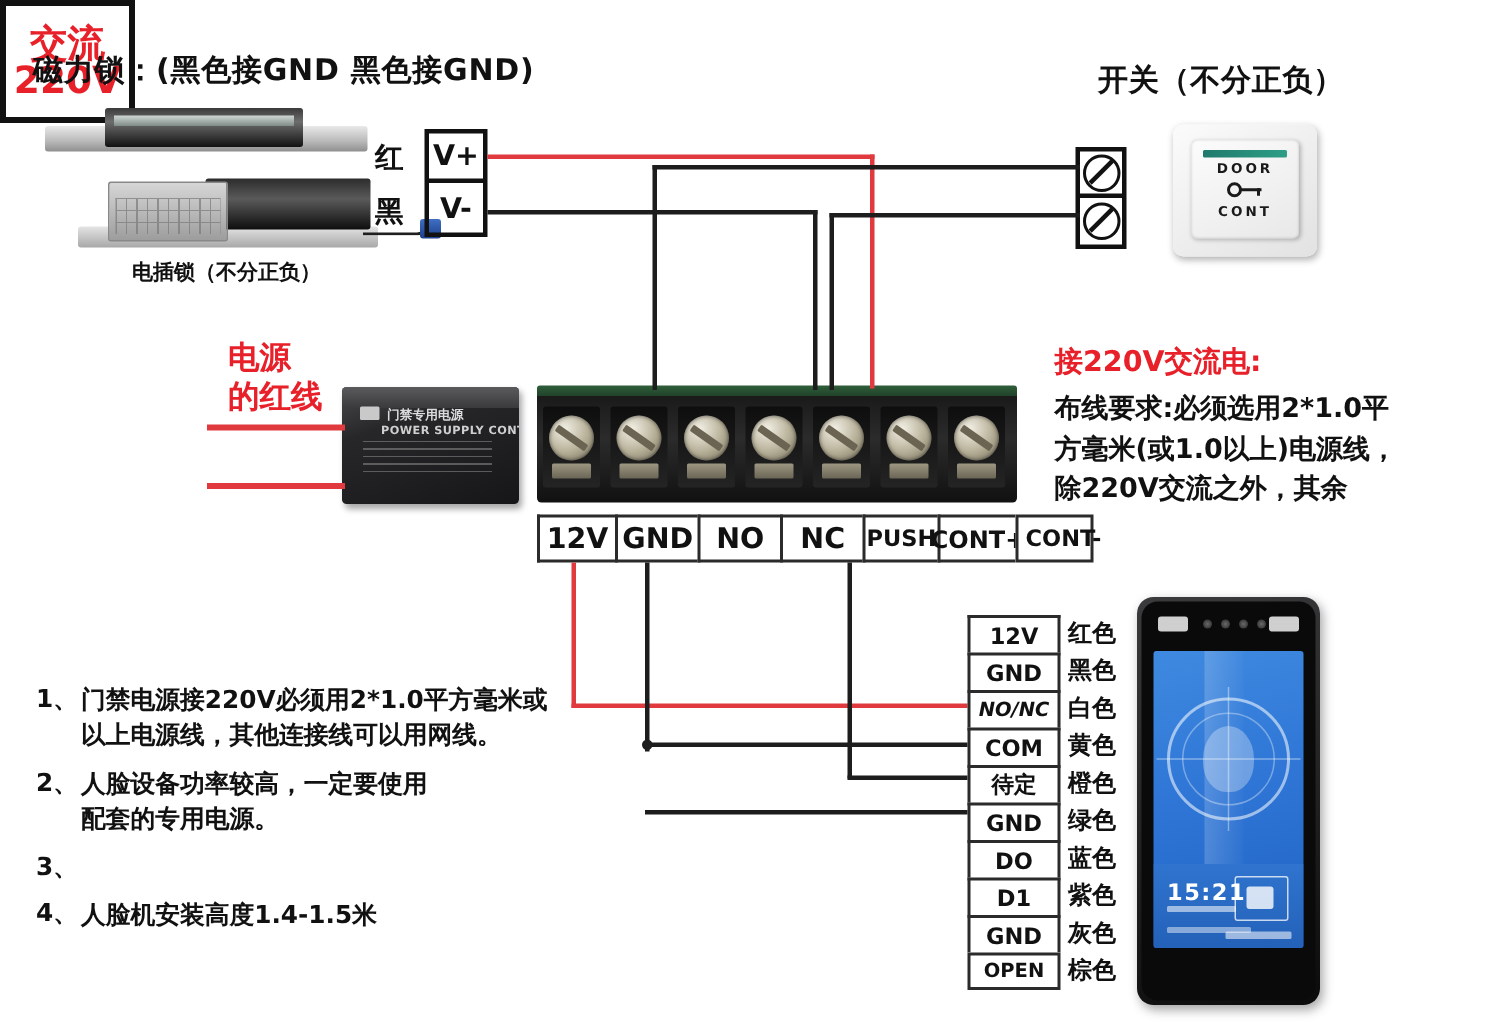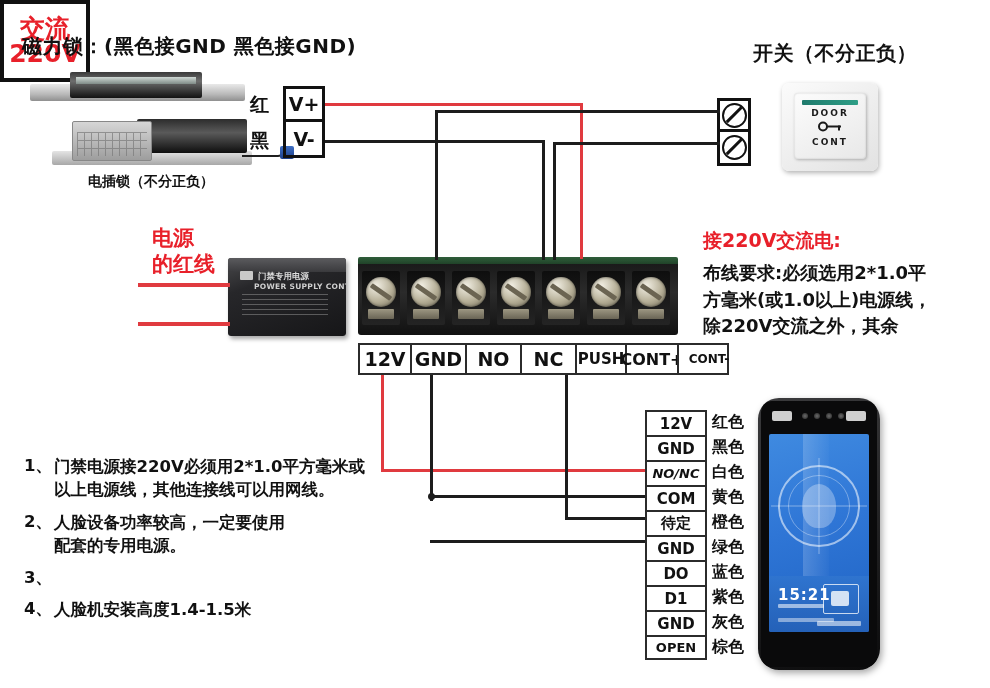--- a/index.html
+++ b/index.html
@@ -119,21 +119,21 @@
   .lock2 .grid{position:absolute;left:4px;top:10px;width:70px;height:24px;
         background:repeating-linear-gradient(90deg,#7a7a7a 0 1px,transparent 1px 7px),
                    repeating-linear-gradient(180deg,#7a7a7a 0 1px,transparent 1px 8px);opacity:.7;}
   .lock2 .wire{position:absolute;left:190px;top:30px;width:42px;height:12px;
         border-bottom:2px solid #1f1f1f;border-right:2px solid #1f1f1f;border-radius:0 0 8px 0;}
   .lock2 .plug{position:absolute;left:228px;top:33px;width:14px;height:13px;
         background:linear-gradient(180deg,#3f6fc4,#1c3f8a);border-radius:2px;}
 
   
   #face{position:absolute;left:758px;top:398px;width:122px;height:272px;
-        background:linear-gradient(160deg,#3b3b3d,#0b0b0c);border-radius:21px;
+        background:linear-gradient(160deg,#3b3b3d,#0b0b0c);border-radius:11px;
         box-shadow:2px 3px 7px rgba(0,0,0,.35);}
   #face .bezel{position:absolute;left:3px;top:3px;width:116px;height:266px;
         background:#0a0a0b;border-radius:11px;}
   #face .camstrip{position:absolute;left:14px;top:12px;width:94px;height:13px;}
   #face .ir{position:absolute;top:1px;width:20px;height:10px;background:#cfcfcf;border-radius:2px;}
   #face .dotc{position:absolute;top:3px;width:6px;height:6px;border-radius:50%;
         background:radial-gradient(circle,#6a6a6a,#242424);}
   #face .screen{position:absolute;left:11px;top:36px;width:100px;height:198px;
         background:linear-gradient(165deg,#3f8ae0,#2f76d6 45%,#1f63c4);border-radius:2px;overflow:hidden;}
   #face .ring{position:absolute;left:50%;top:72px;transform:translate(-50%,-50%);
@@ -172,21 +172,21 @@
   
   #rnote{position:absolute;left:703px;top:228px;width:280px;}
   #rnote .t{color:#e8202a;font-size:19px;font-weight:bold;margin-bottom:6px;}
   #rnote .b{font-size:18px;font-weight:bold;line-height:1.48;color:#111;}
 </style>
 </head>
 <body>
 
 <div class="abs hdr" style="left:22px;top:33px;">磁力锁：(黑色接GND  黑色接GND)</div>
 <div class="abs cap" style="left:88px;top:173px;">电插锁（不分正负）</div>
-<div class="abs hdr" style="left:753px;top:40px;">开关（不分正负）</div>
+<div class="abs hdr" style="left:732px;top:40px;">开关（不分正负）</div>
 
 <div class="lock1">
   <div class="shell"></div>
     <div class="mag"></div>
     <div class="magstripe"></div>
 </div>
 <div class="lock2">
   <div class="base"></div>
     <div class="blk"></div>
   <div class="ctl">
@@ -289,21 +289,21 @@
     </div>
 </div>
 
 <div id="labels">
     <div class="cell" style="width: 52px; font-size: 19px;">12V</div>
     <div class="cell" style="width: 55px; font-size: 19px;">GND</div>
     <div class="cell" style="width: 55px; font-size: 19px;">NO</div>
     <div class="cell" style="width: 55px; font-size: 19px;">NC</div>
     <div class="cell" style="width: 50px; font-size: 15px;">PUSH</div>
     <div class="cell" style="width: 52px; font-size: 16px;">CONT+</div>
-    <div class="cell" style="width: 52px; font-size: 12px; padding-left: 12px;">CONT-</div>
+    <div class="cell" style="width: 52px; font-size: 15px; padding-left: 12px;">CONT-</div>
   </div>
 
 <div class="wr" style="left:325px;top:103px;width:258px;height:3px;"></div>
 <div class="wr" style="left:580px;top:103px;width:3px;height:156px;"></div>
 
 <div class="w" style="left:325px;top:140px;width:220px;height:3px;"></div>
 <div class="w" style="left:542px;top:140px;width:3px;height:120px;"></div>
 
 <div class="w" style="left:435px;top:110px;width:3px;height:150px;"></div>
 <div class="w" style="left:435px;top:110px;width:285px;height:3px;"></div>

